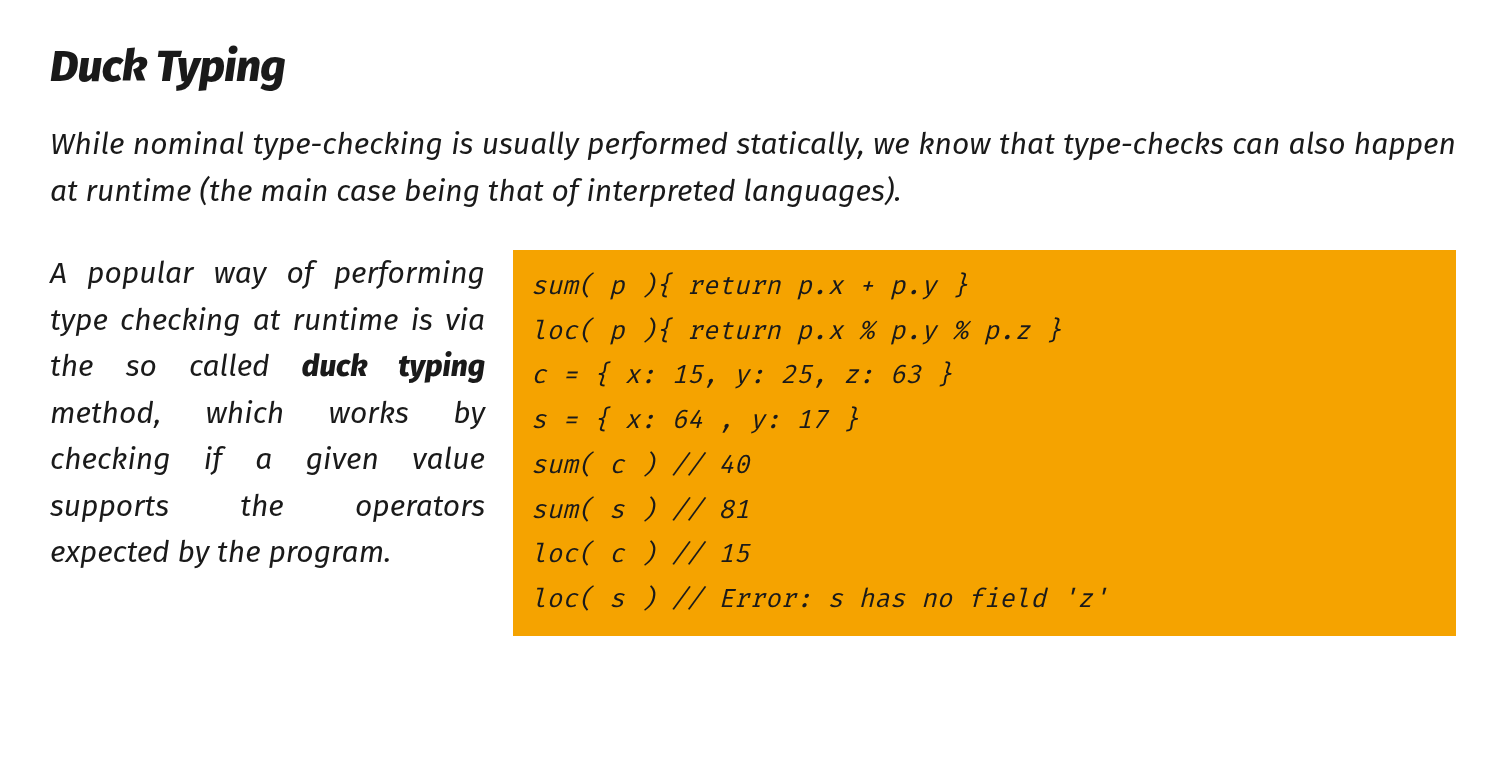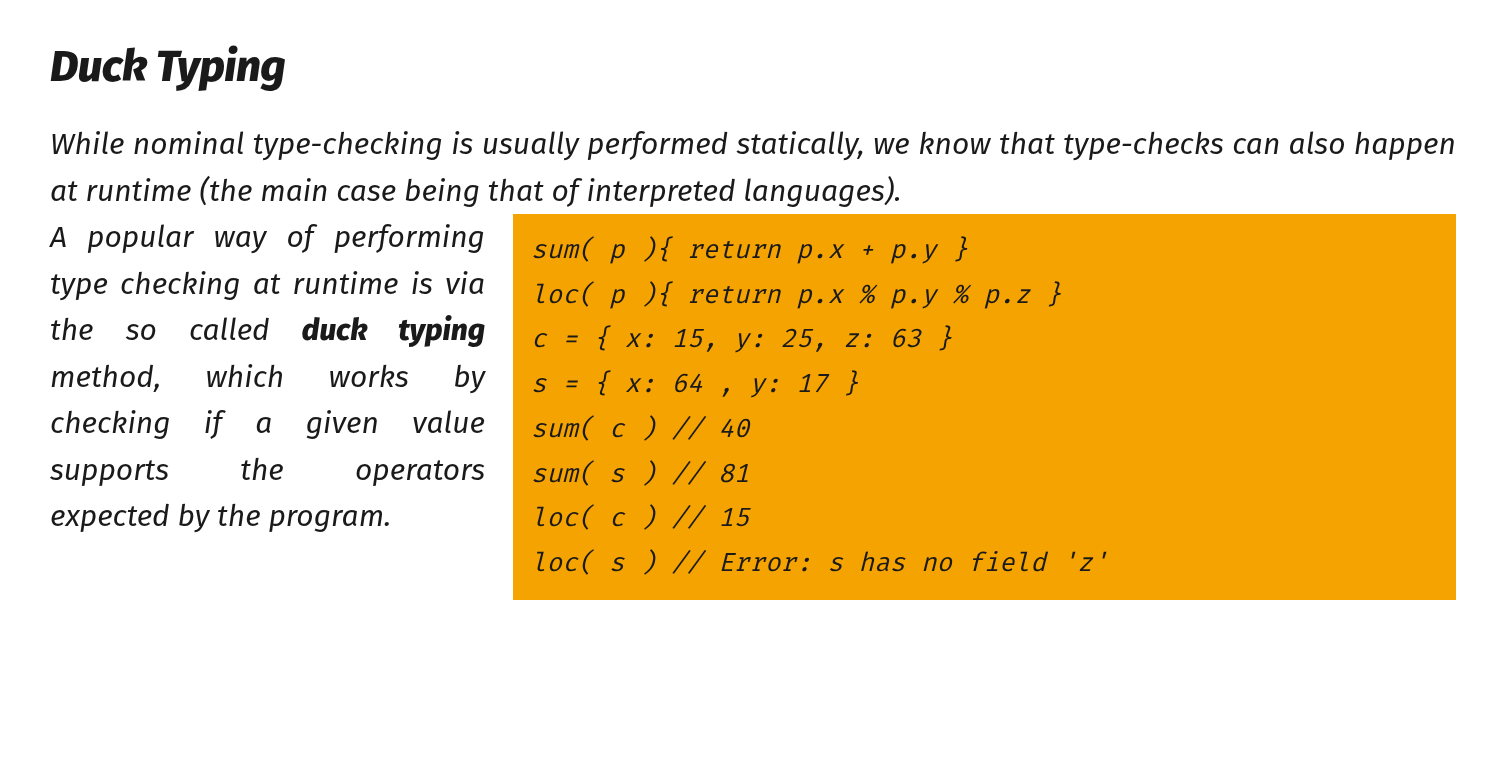--- a/index.html
+++ b/index.html
@@ -18,20 +18,21 @@
     h1 {
       font-size: 44px;
       font-weight: 800;
       margin-bottom: 28px;
       letter-spacing: -0.5px;
     }
     .intro-paragraph {
       font-size: 30px;
       line-height: 1.55;
       text-align: justify;
+      margin-bottom: 36px;
       font-weight: 400;
     }
     .two-col {
       display: flex;
       gap: 28px;
       align-items: flex-start;
     }
     .left-col {
       flex: 0 0 435px;
       font-size: 30px;

